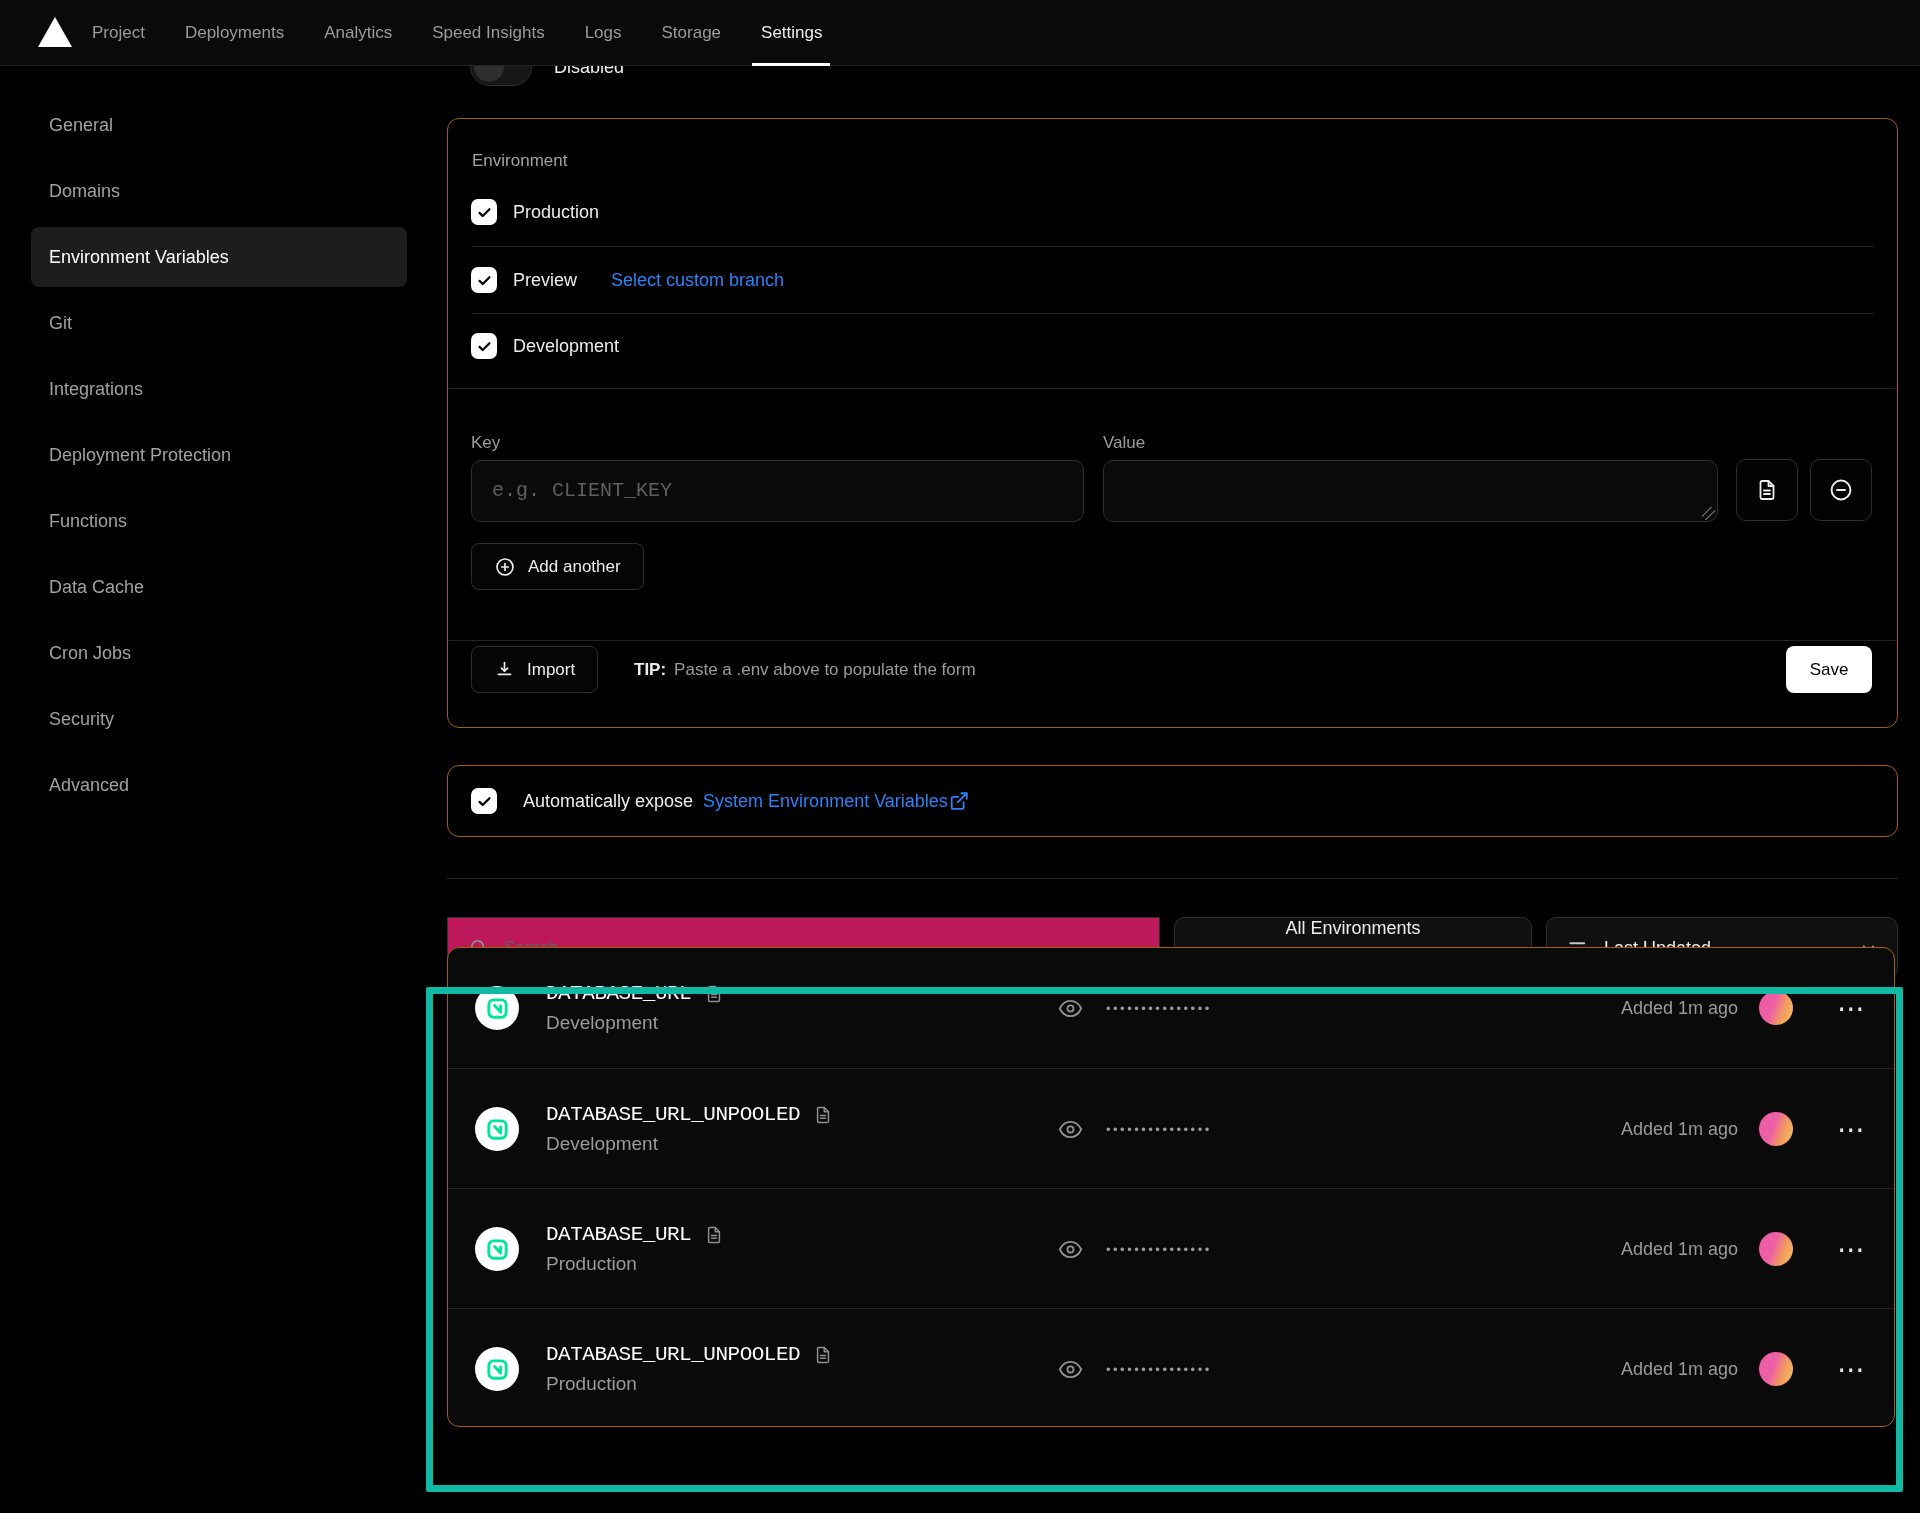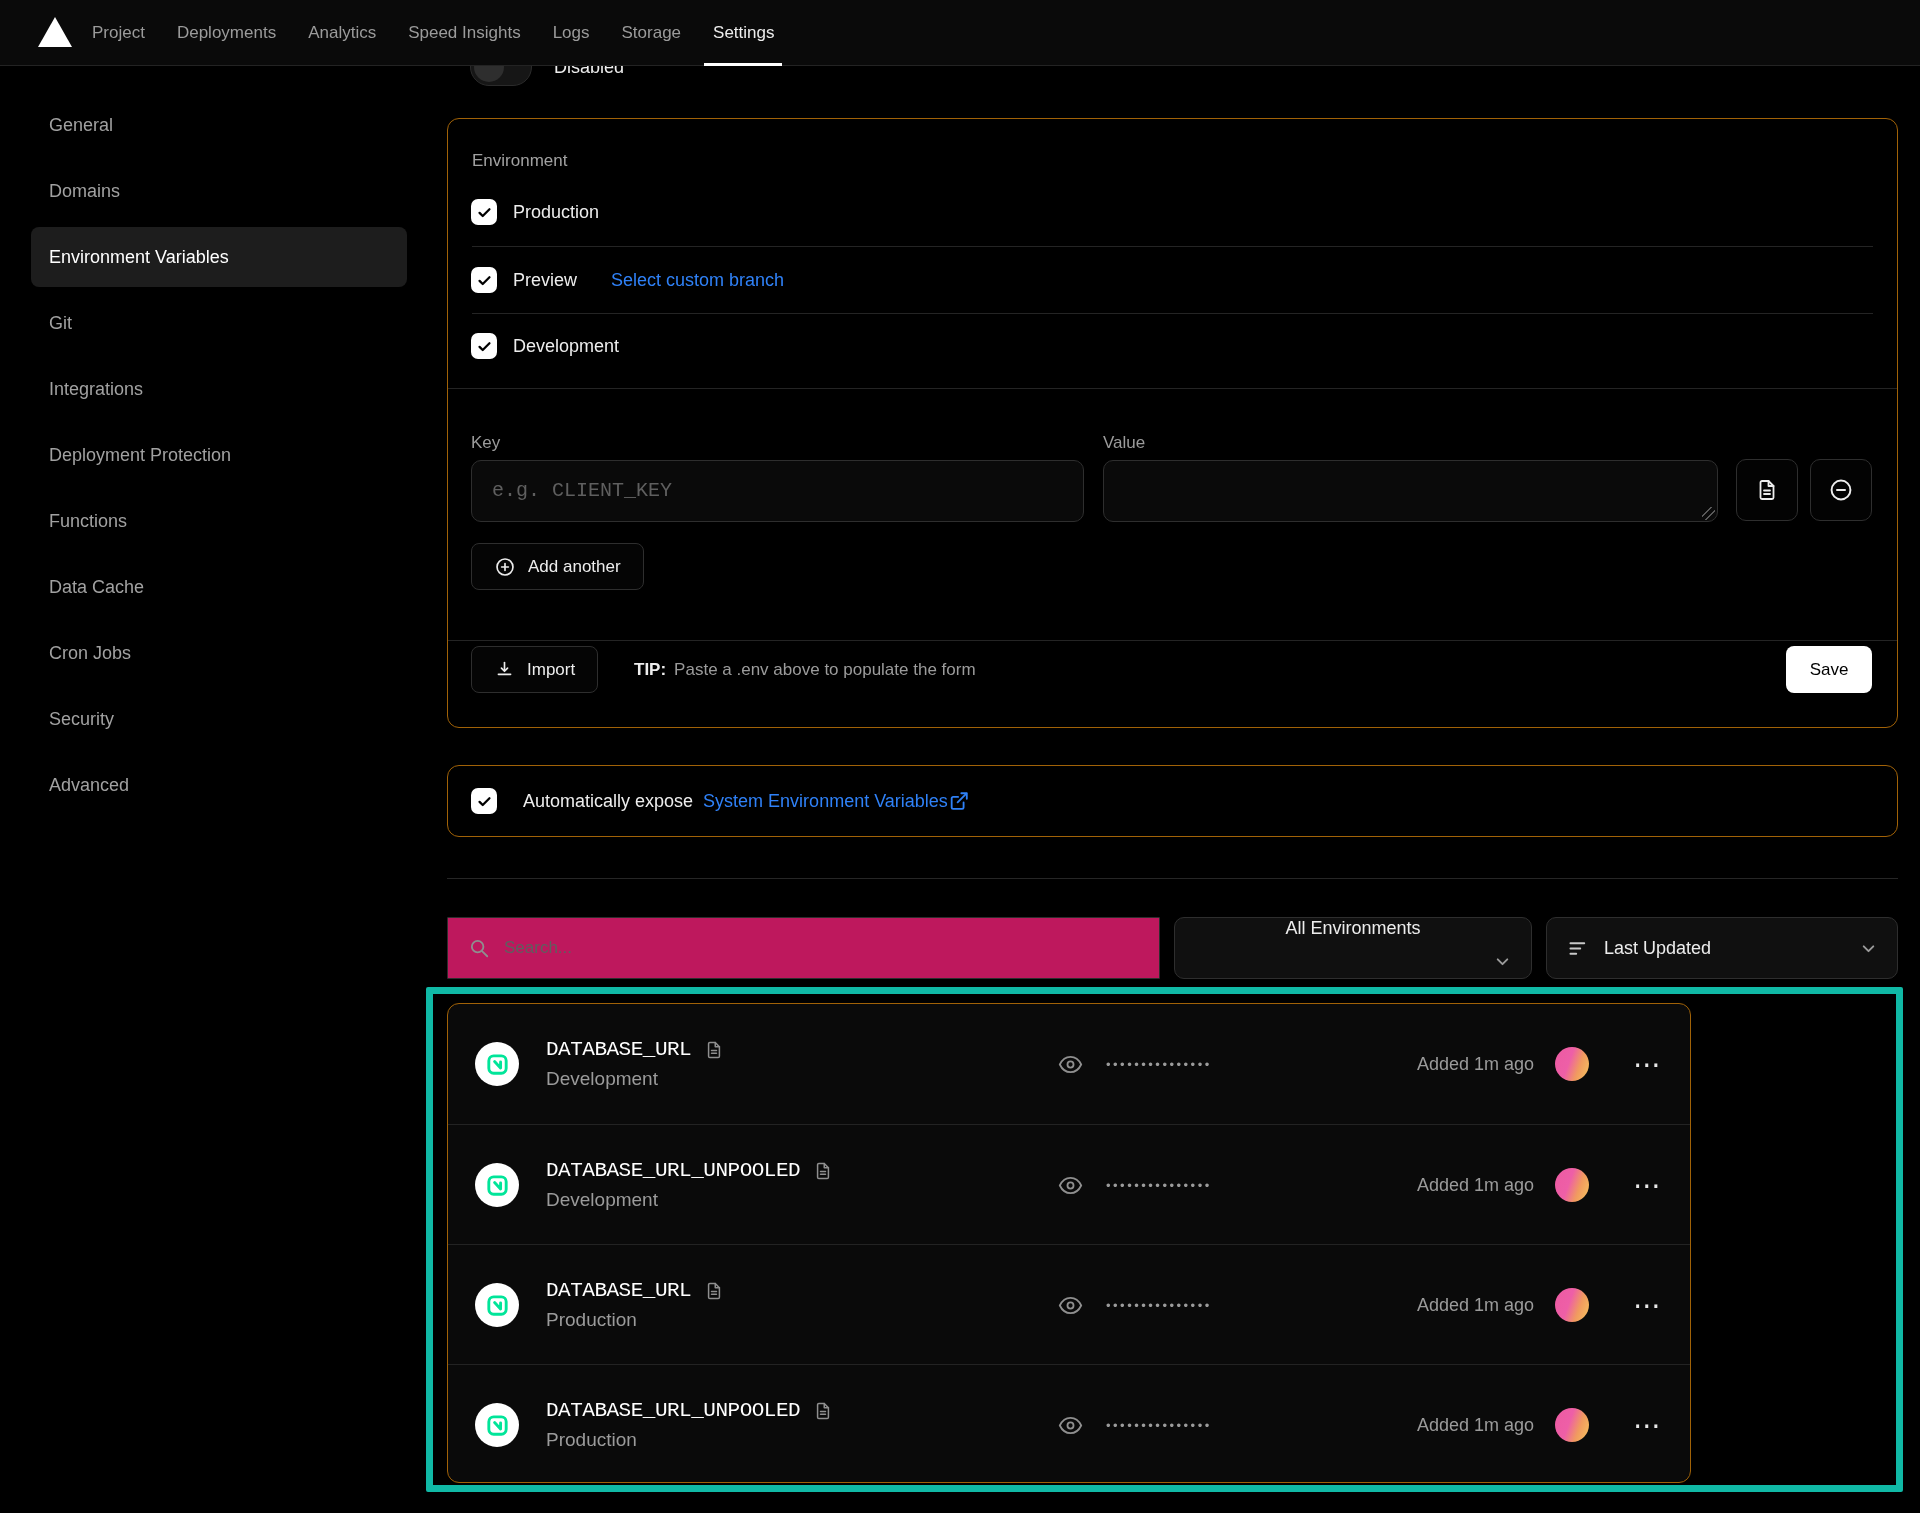--- a/index.html
+++ b/index.html
@@ -4,21 +4,21 @@
 <style>
   * { margin:0; padding:0; box-sizing:border-box; }
   html,body { background:#000; }
   body { font-family:"Liberation Sans","DejaVu Sans",sans-serif; -webkit-font-smoothing:antialiased; }
   .screen { position:relative; width:1920px; height:1513px; background:#000; overflow:hidden; }
 
   
   .nav { position:absolute; top:0; left:0; width:100%; height:66px; background:#0a0a0a;
          border-bottom:1px solid #232323; z-index:10; }
   .logo { position:absolute; left:38px; top:16px; width:34px; height:32px; display:flex; align-items:center; cursor:pointer; }
-  .nav-items { position:absolute; left:92px; top:0; height:66px; display:flex; gap:32px; align-items:flex-end; }
+  .nav-items { position:absolute; left:92px; top:0; height:66px; display:flex; gap:40px; align-items:flex-end; }
   .nav-item { position:relative; height:66px; display:flex; align-items:center; font-size:17px;
               color:#9b9b9b; cursor:pointer; text-decoration:none; }
   .nav-item.active { color:#ededed; }
   .nav-item.active::after { content:""; position:absolute; left:-9px; right:-7px; bottom:0;
               height:3px; background:#fff; }
 
   
   .sidebar { position:absolute; left:31px; top:95px; width:376px; z-index:1; }
   .side-item { height:60px; margin-bottom:6px; border-radius:8px; display:flex; align-items:center;
                padding-left:18px; font-size:18px; color:#a1a1a1; cursor:pointer; }
@@ -95,21 +95,21 @@
               font-size:18px; color:#ededed; cursor:pointer; }
   .dd-env { left:727px; width:358px;flex-direction:column; }
   .dd-sort { left:1099px; width:352px; }
   .dd-chevron { margin-left:auto; display:flex; }
 
   
   .highlight-rect { position:absolute; left:426px; top:987px; width:1477px; height:505px;
                     border:7px solid #10b9a6; border-radius:2px; z-index:6; pointer-events:none; }
 
   
-  .list-card { top:1003px; width:1244px; height:480px; background:#0a0a0a; overflow:hidden; }
+  .list-card { top:947px; width:1448px; height:480px; background:#0a0a0a; overflow:hidden; }
   .var-row { position:relative; height:120px; }
   .var-row + .var-row { border-top:1px solid #232323; }
   .neon-badge { position:absolute; left:27px; top:38px; width:44px; height:44px; border-radius:50%;
                 background:#fff; display:flex; align-items:center; justify-content:center; }
   .var-names { position:absolute; left:98px; top:0; height:120px; display:flex; flex-direction:column;
                justify-content:center; gap:7px; }
   .name-line { display:flex; align-items:center; gap:13px; color:#8f8f8f; }
   .var-name { font-family:"Liberation Mono","DejaVu Sans Mono",monospace; font-size:21px; font-weight:500;
               color:#fff; letter-spacing:-0.5px; }
   .var-env { font-size:19px; color:#9b9b9b; }

